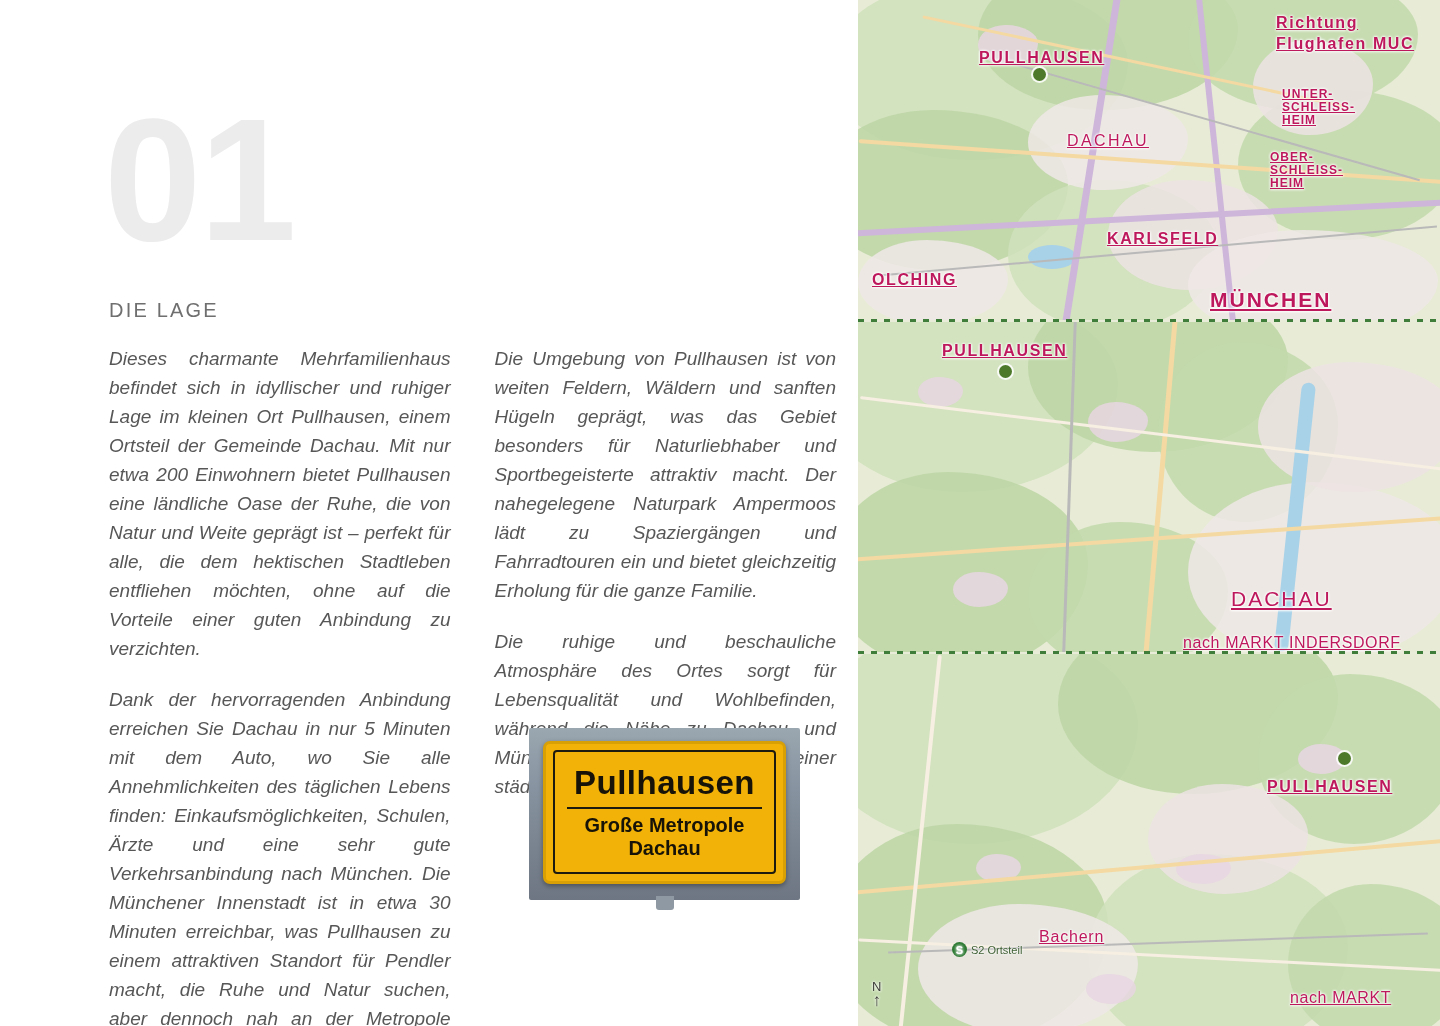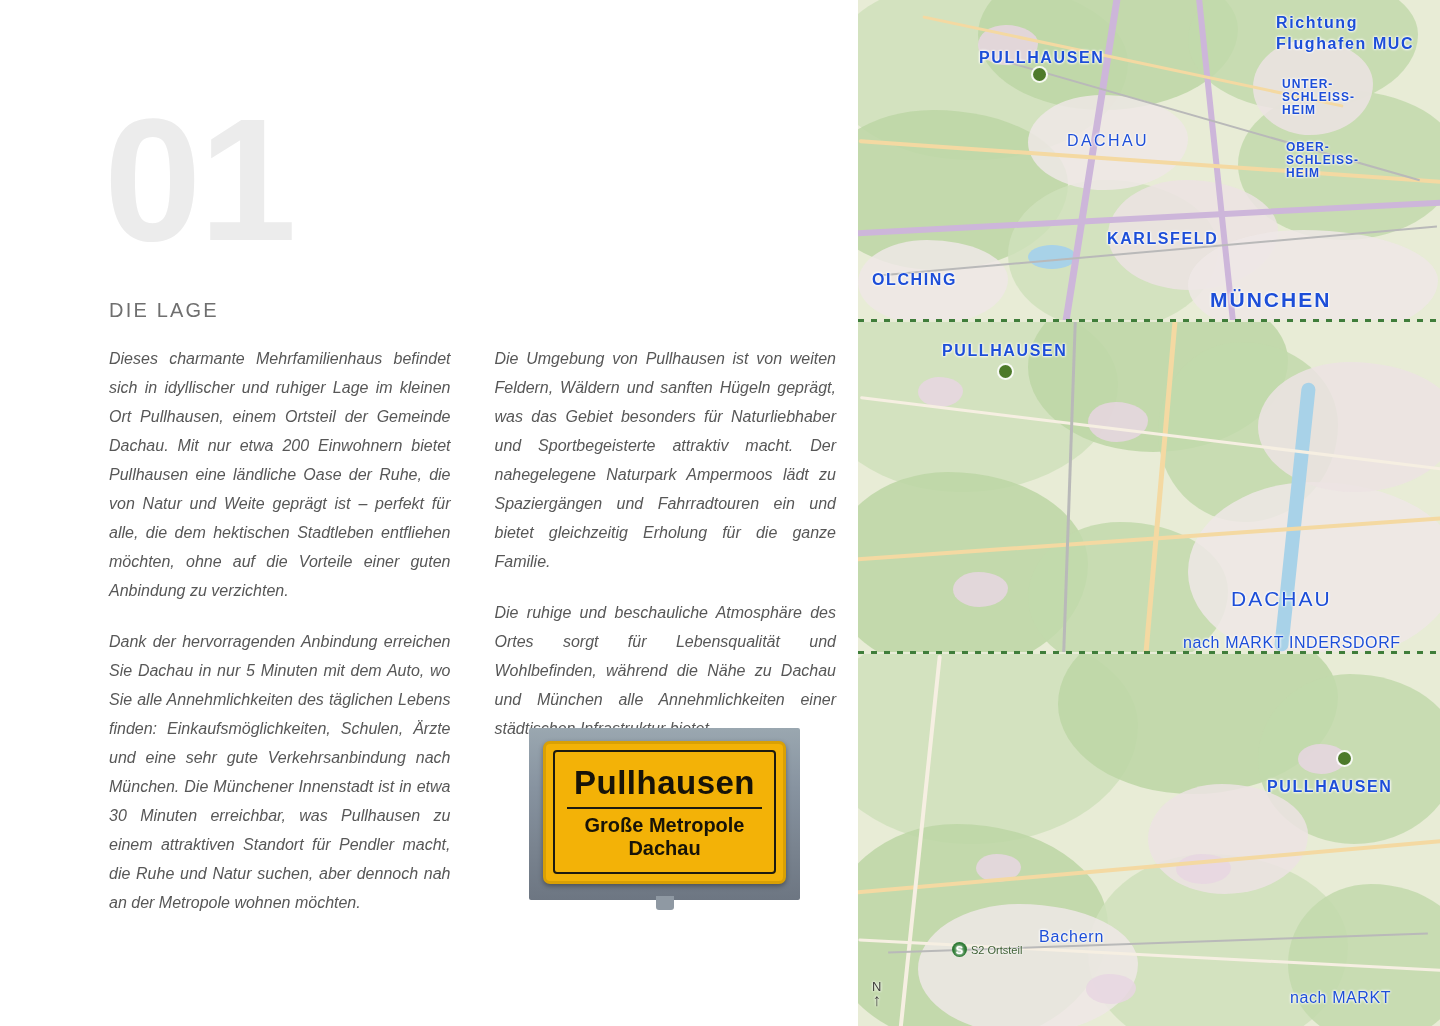--- a/index.html
+++ b/index.html
@@ -52,21 +52,21 @@
     width: 727px;
     display: flex;
     gap: 44px;
   }
   .col {
     width: 355px;
   }
   .col p {
     margin: 0 0 22px 0;
     font-style: italic;
-    font-size: 16px;
+    font-size: 19px;
     line-height: 29px;
     color: #575757;
     text-align: justify;
     text-justify: inter-word;
   }
   .col p:last-child { margin-bottom: 0; }
 
   
   .sign-wrap {
     position: absolute;
@@ -197,30 +197,31 @@
   .road-major { background: #f4d9a2; }
   .road-hwy   { background: #cdb6da; }
   .rail {
     position: absolute;
     background: #b9b9b9;
     height: 2px;
   }
 
   .map-label {
     position: absolute;
-    color: #1d4ed8;
+    color: #be185d;
     font-weight: bold;
     letter-spacing: 1.6px;
     white-space: nowrap;
     text-shadow: 0 0 3px #ffffff, 0 0 3px #ffffff, 0 0 2px #ffffff;
     z-index: 20;
+    text-decoration: underline;
   }
   .lbl-lg { font-size: 21px; letter-spacing: 2px; }
   .lbl-md { font-size: 16px; }
-  .lbl-sm { font-size: 12px; line-height: 13px; letter-spacing: 1px; }
+  .lbl-sm { font-size: 12px; line-height: 13px; letter-spacing: 1px; margin-top: 10px; }
 
   .dot-marker {
     position: absolute;
     width: 13px; height: 13px;
     border-radius: 50%;
     background: #4d7a2a;
     box-shadow: 0 0 0 2px rgba(255,255,255,.85);
     z-index: 21;
   }
 
@@ -315,21 +316,21 @@
     <div class="rail" style="left:140px; top:120px; width:430px; transform:rotate(16deg);"></div>
 
     <div class="dot-marker" style="left:175px; top:68px;"></div>
 
     <div class="map-label lbl-md" style="left:121px; top:49px;">PULLHAUSEN</div>
     <div class="map-label lbl-md" style="left:209px; top:132px; font-weight:normal; letter-spacing:2.4px;">DACHAU</div>
     <div class="map-label lbl-md" style="left:249px; top:230px;">KARLSFELD</div>
     <div class="map-label lbl-lg" style="left:352px; top:288px;">MÜNCHEN</div>
     <div class="map-label lbl-md" style="left:14px;  top:271px;">OLCHING</div>
     <div class="map-label lbl-sm" style="left:424px; top:78px; width:66px; white-space:normal;">UNTER-SCHLEISS-HEIM</div>
-    <div class="map-label lbl-sm" style="left:428px; top:141px; width:66px; white-space:normal;">OBER-SCHLEISS-HEIM</div>
+    <div class="map-label lbl-sm" style="left:412px; top:141px; width:66px; white-space:normal;">OBER-SCHLEISS-HEIM</div>
     <div class="map-label lbl-md" style="left:418px; top:12px; width:160px; white-space:normal; line-height:21px;">Richtung Flughafen MUC</div>
   </div>
 
   <div class="map-sep sep1"></div>
 
   <div class="map-tile tile2">
     <div class="blob green" style="left:-40px; top:-30px; width:300px; height:200px;"></div>
     <div class="blob green2" style="left:170px; top:-40px; width:260px; height:170px;"></div>
     <div class="blob forest" style="left:300px; top:20px;  width:180px; height:180px;"></div>
     <div class="blob green2" style="left:-30px; top:150px; width:260px; height:200px;"></div>

